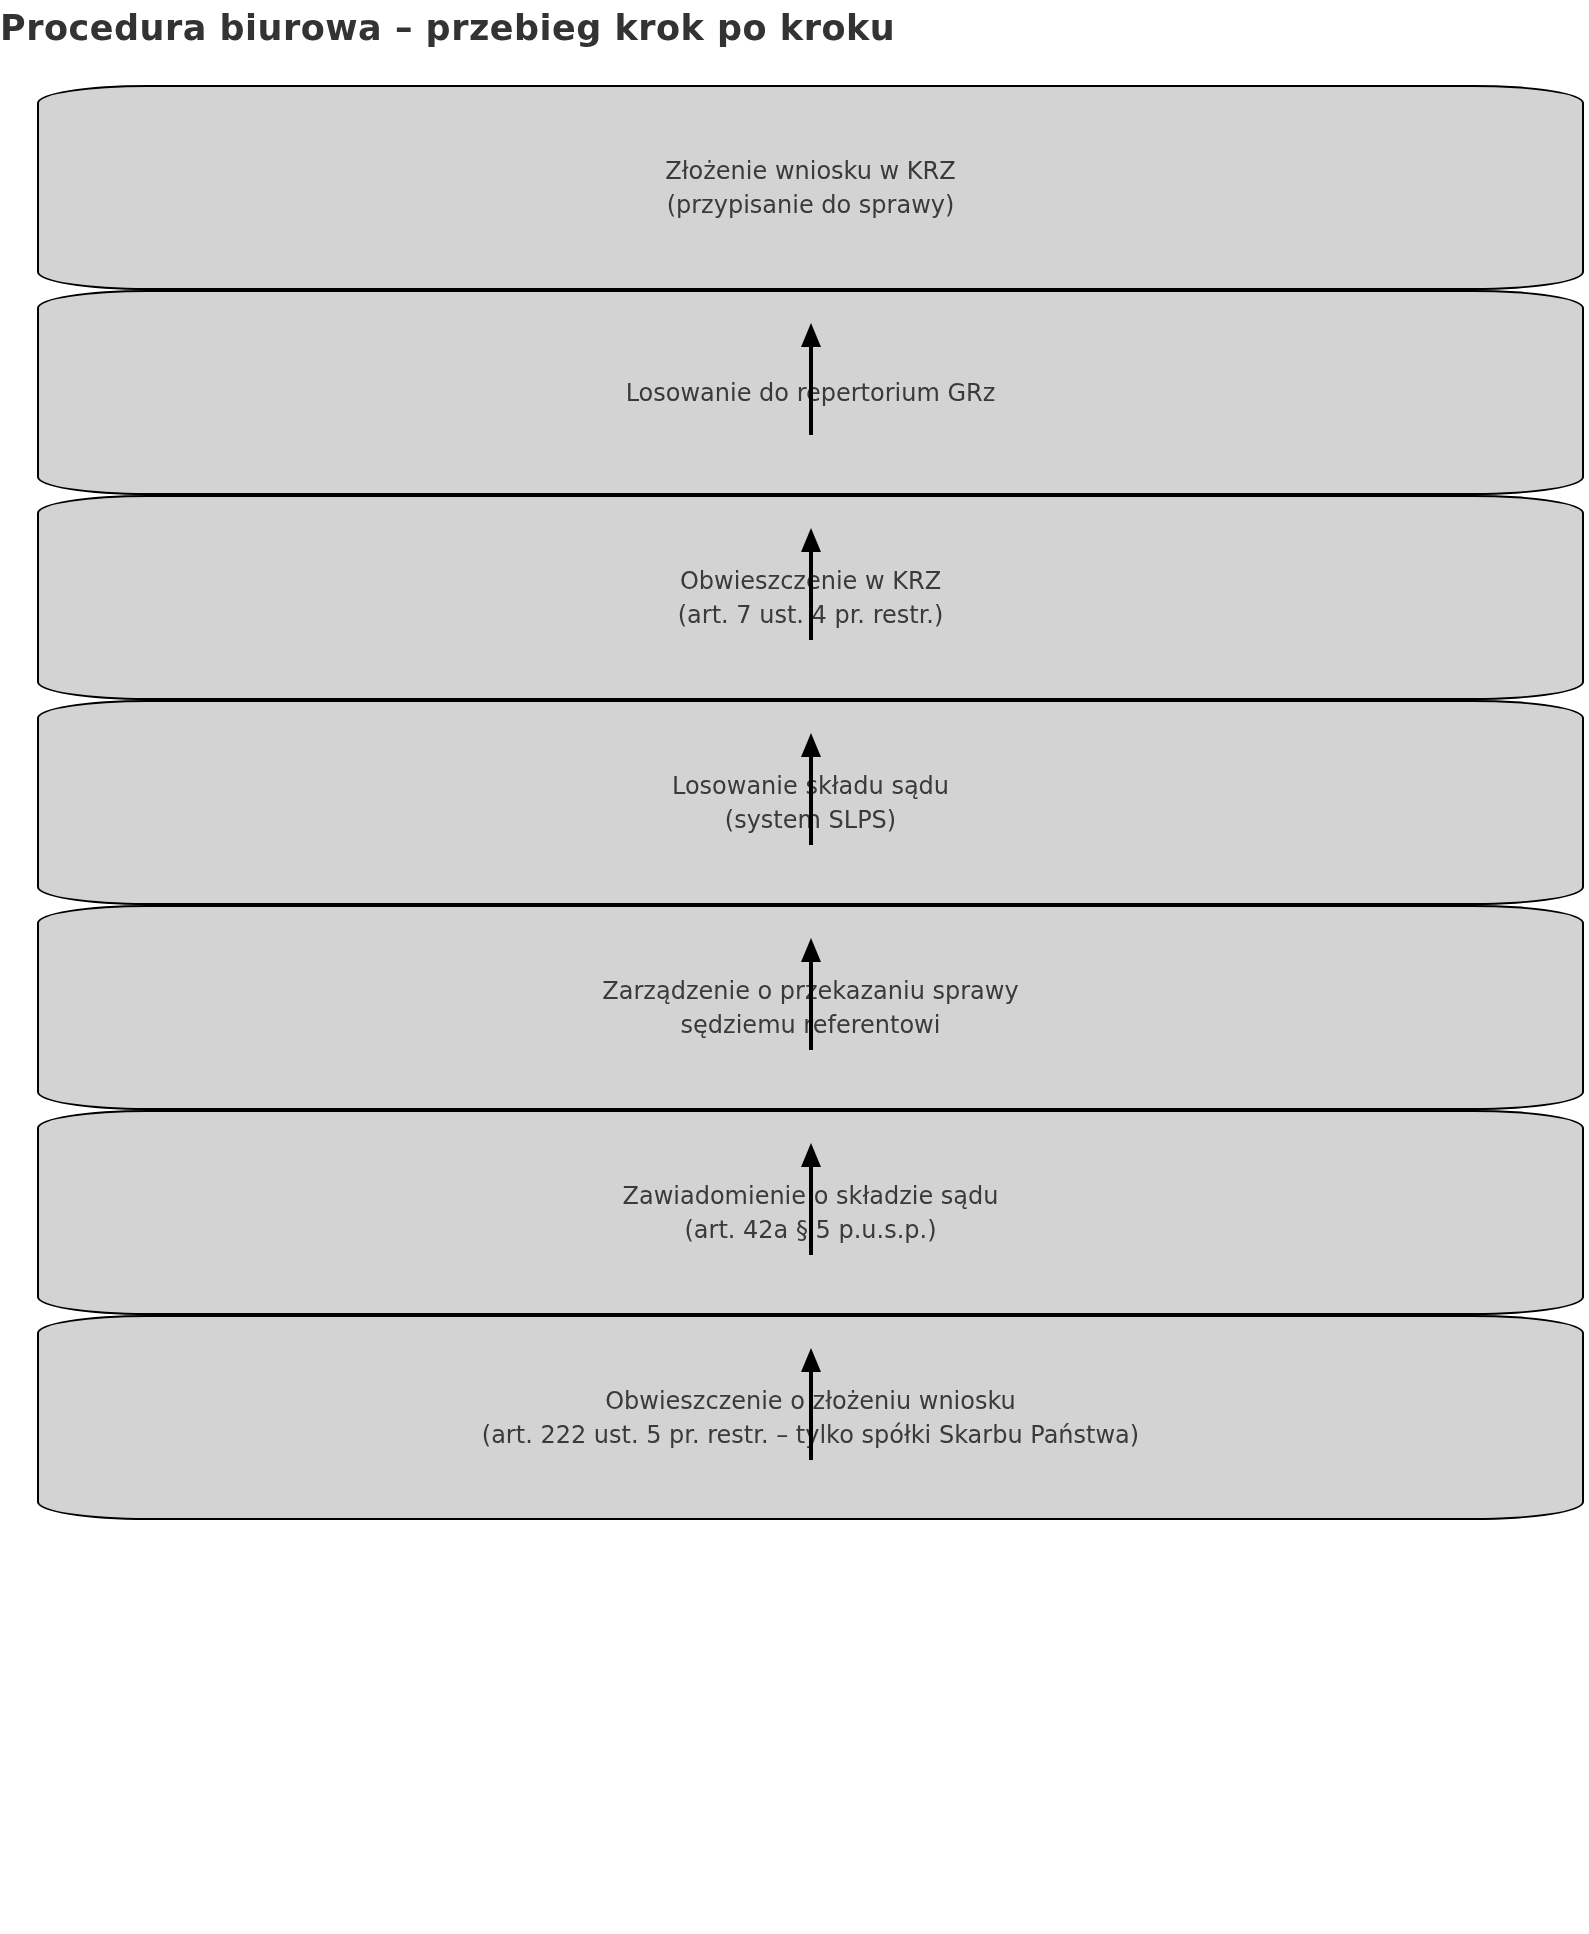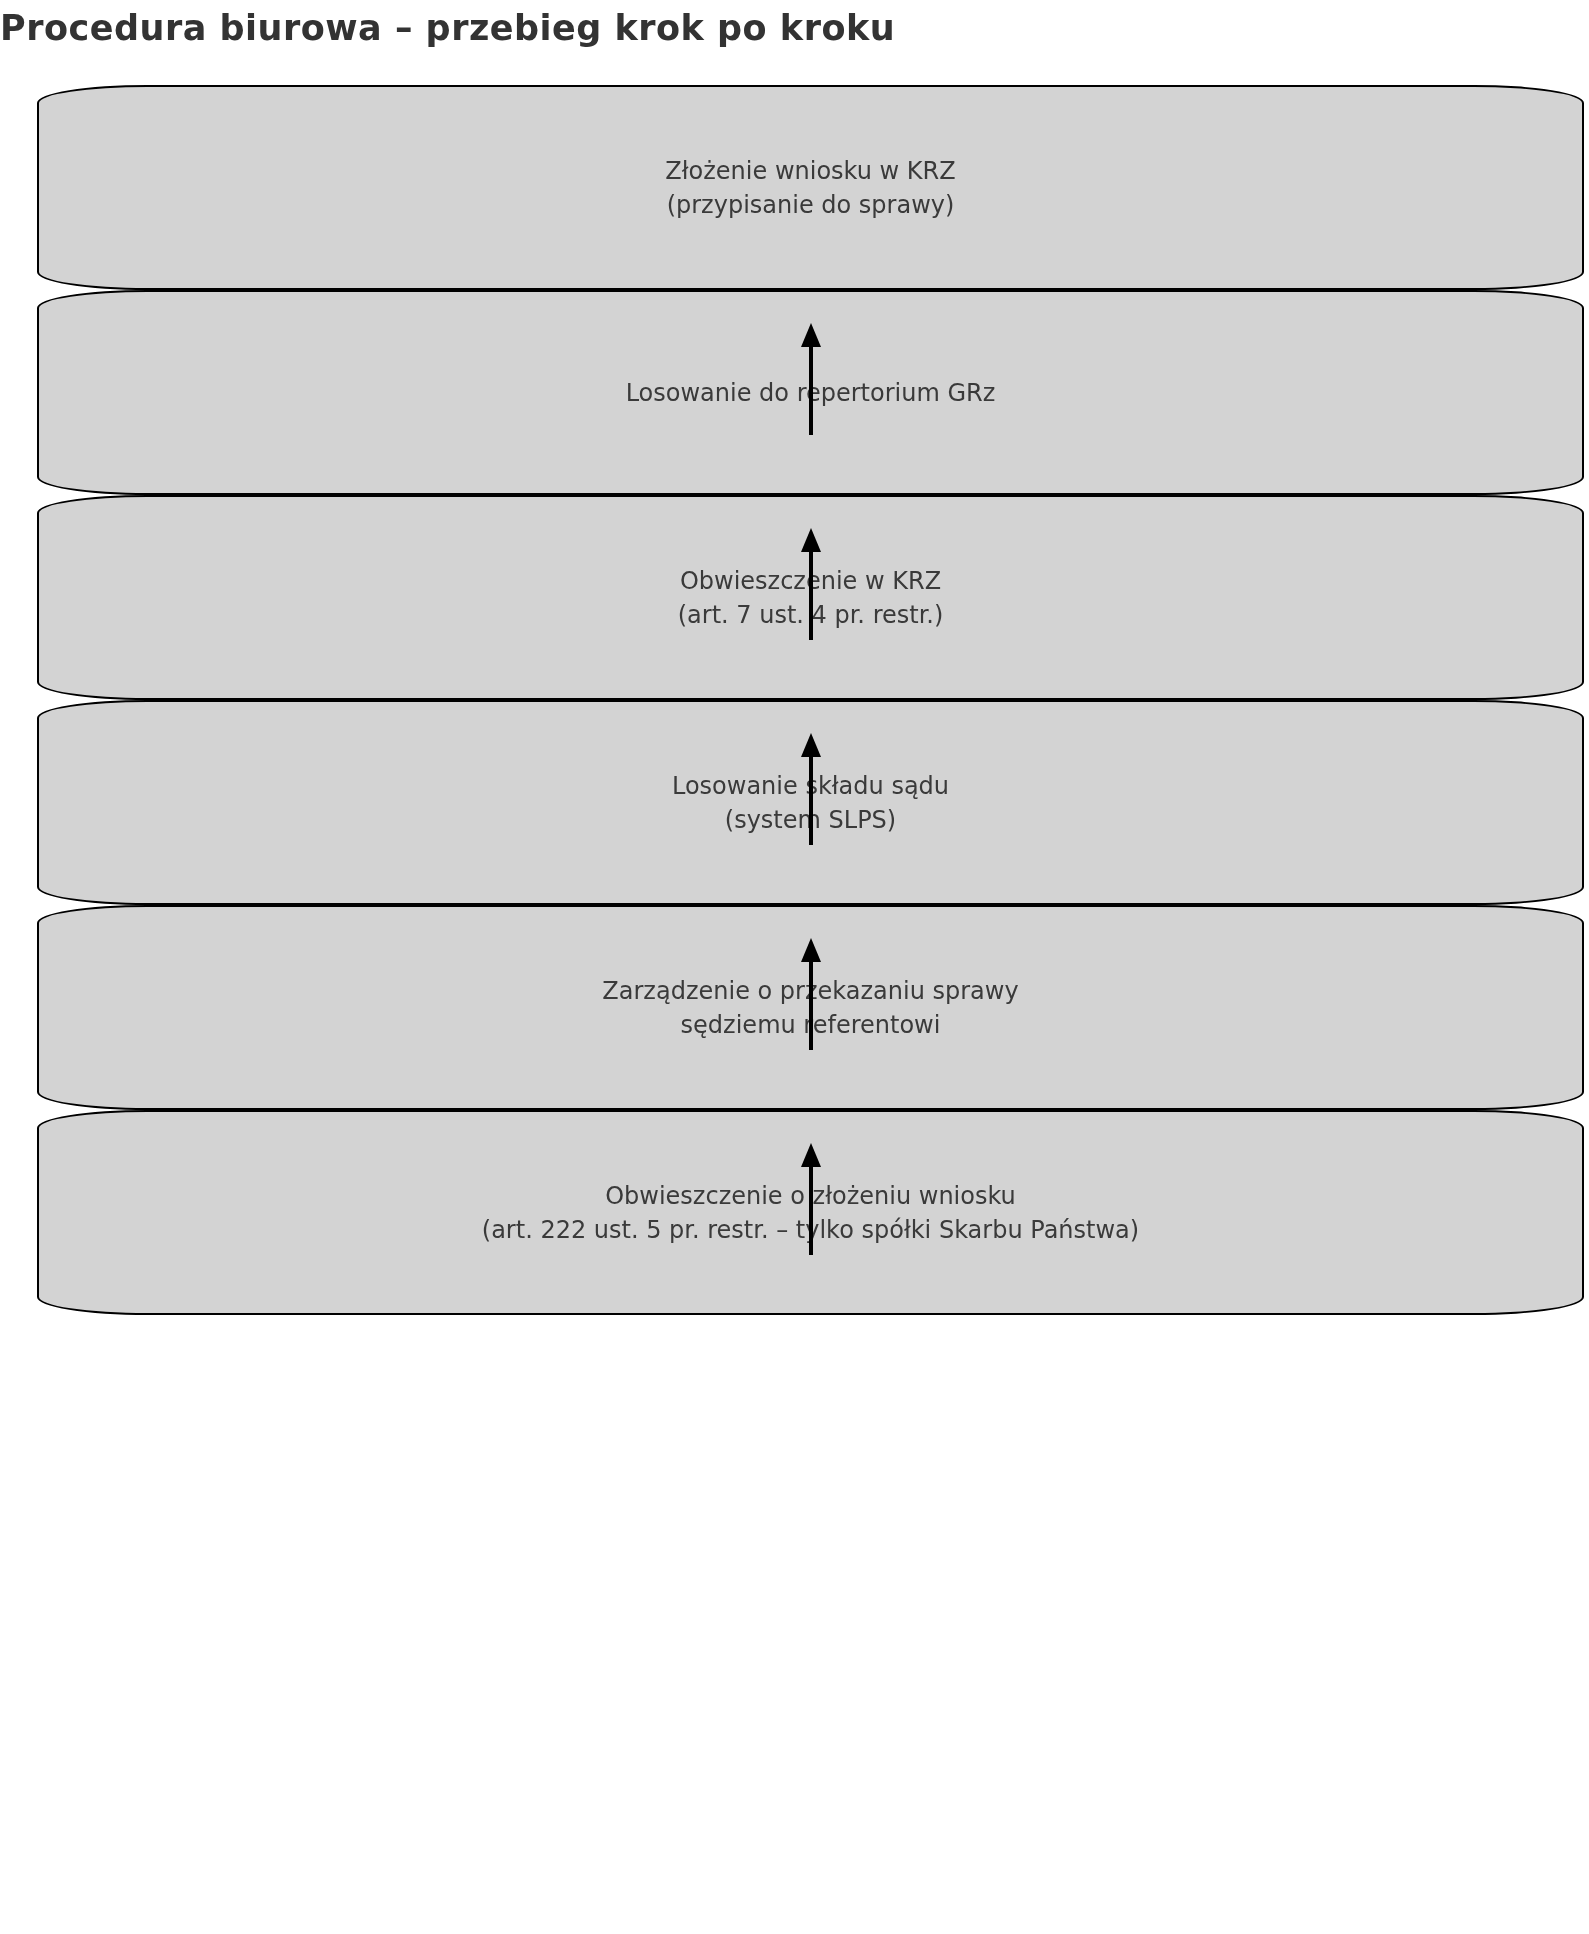--- a/index.html
+++ b/index.html
@@ -101,20 +101,28 @@
 
   <div class="step">
     <div class="step-label">Zarządzenie o przekazaniu sprawy
 sędziemu referentowi</div>
     <div class="arrow">
       <div class="arrow-head"></div>
       <div class="arrow-shaft"></div>
     </div>
   </div>
 
+  <div class="step">
+    <div class="step-label">Zawiadomienie o składzie sądu
+(art. 42a § 5 p.u.s.p.)</div>
+    <div class="arrow">
+      <div class="arrow-head"></div>
+      <div class="arrow-shaft"></div>
+    </div>
+  </div>
 
   <div class="step">
     <div class="step-label">Obwieszczenie o złożeniu wniosku
 (art. 222 ust. 5 pr. restr. – tylko spółki Skarbu Państwa)</div>
     <div class="arrow">
       <div class="arrow-head"></div>
       <div class="arrow-shaft"></div>
     </div>
   </div>
 

